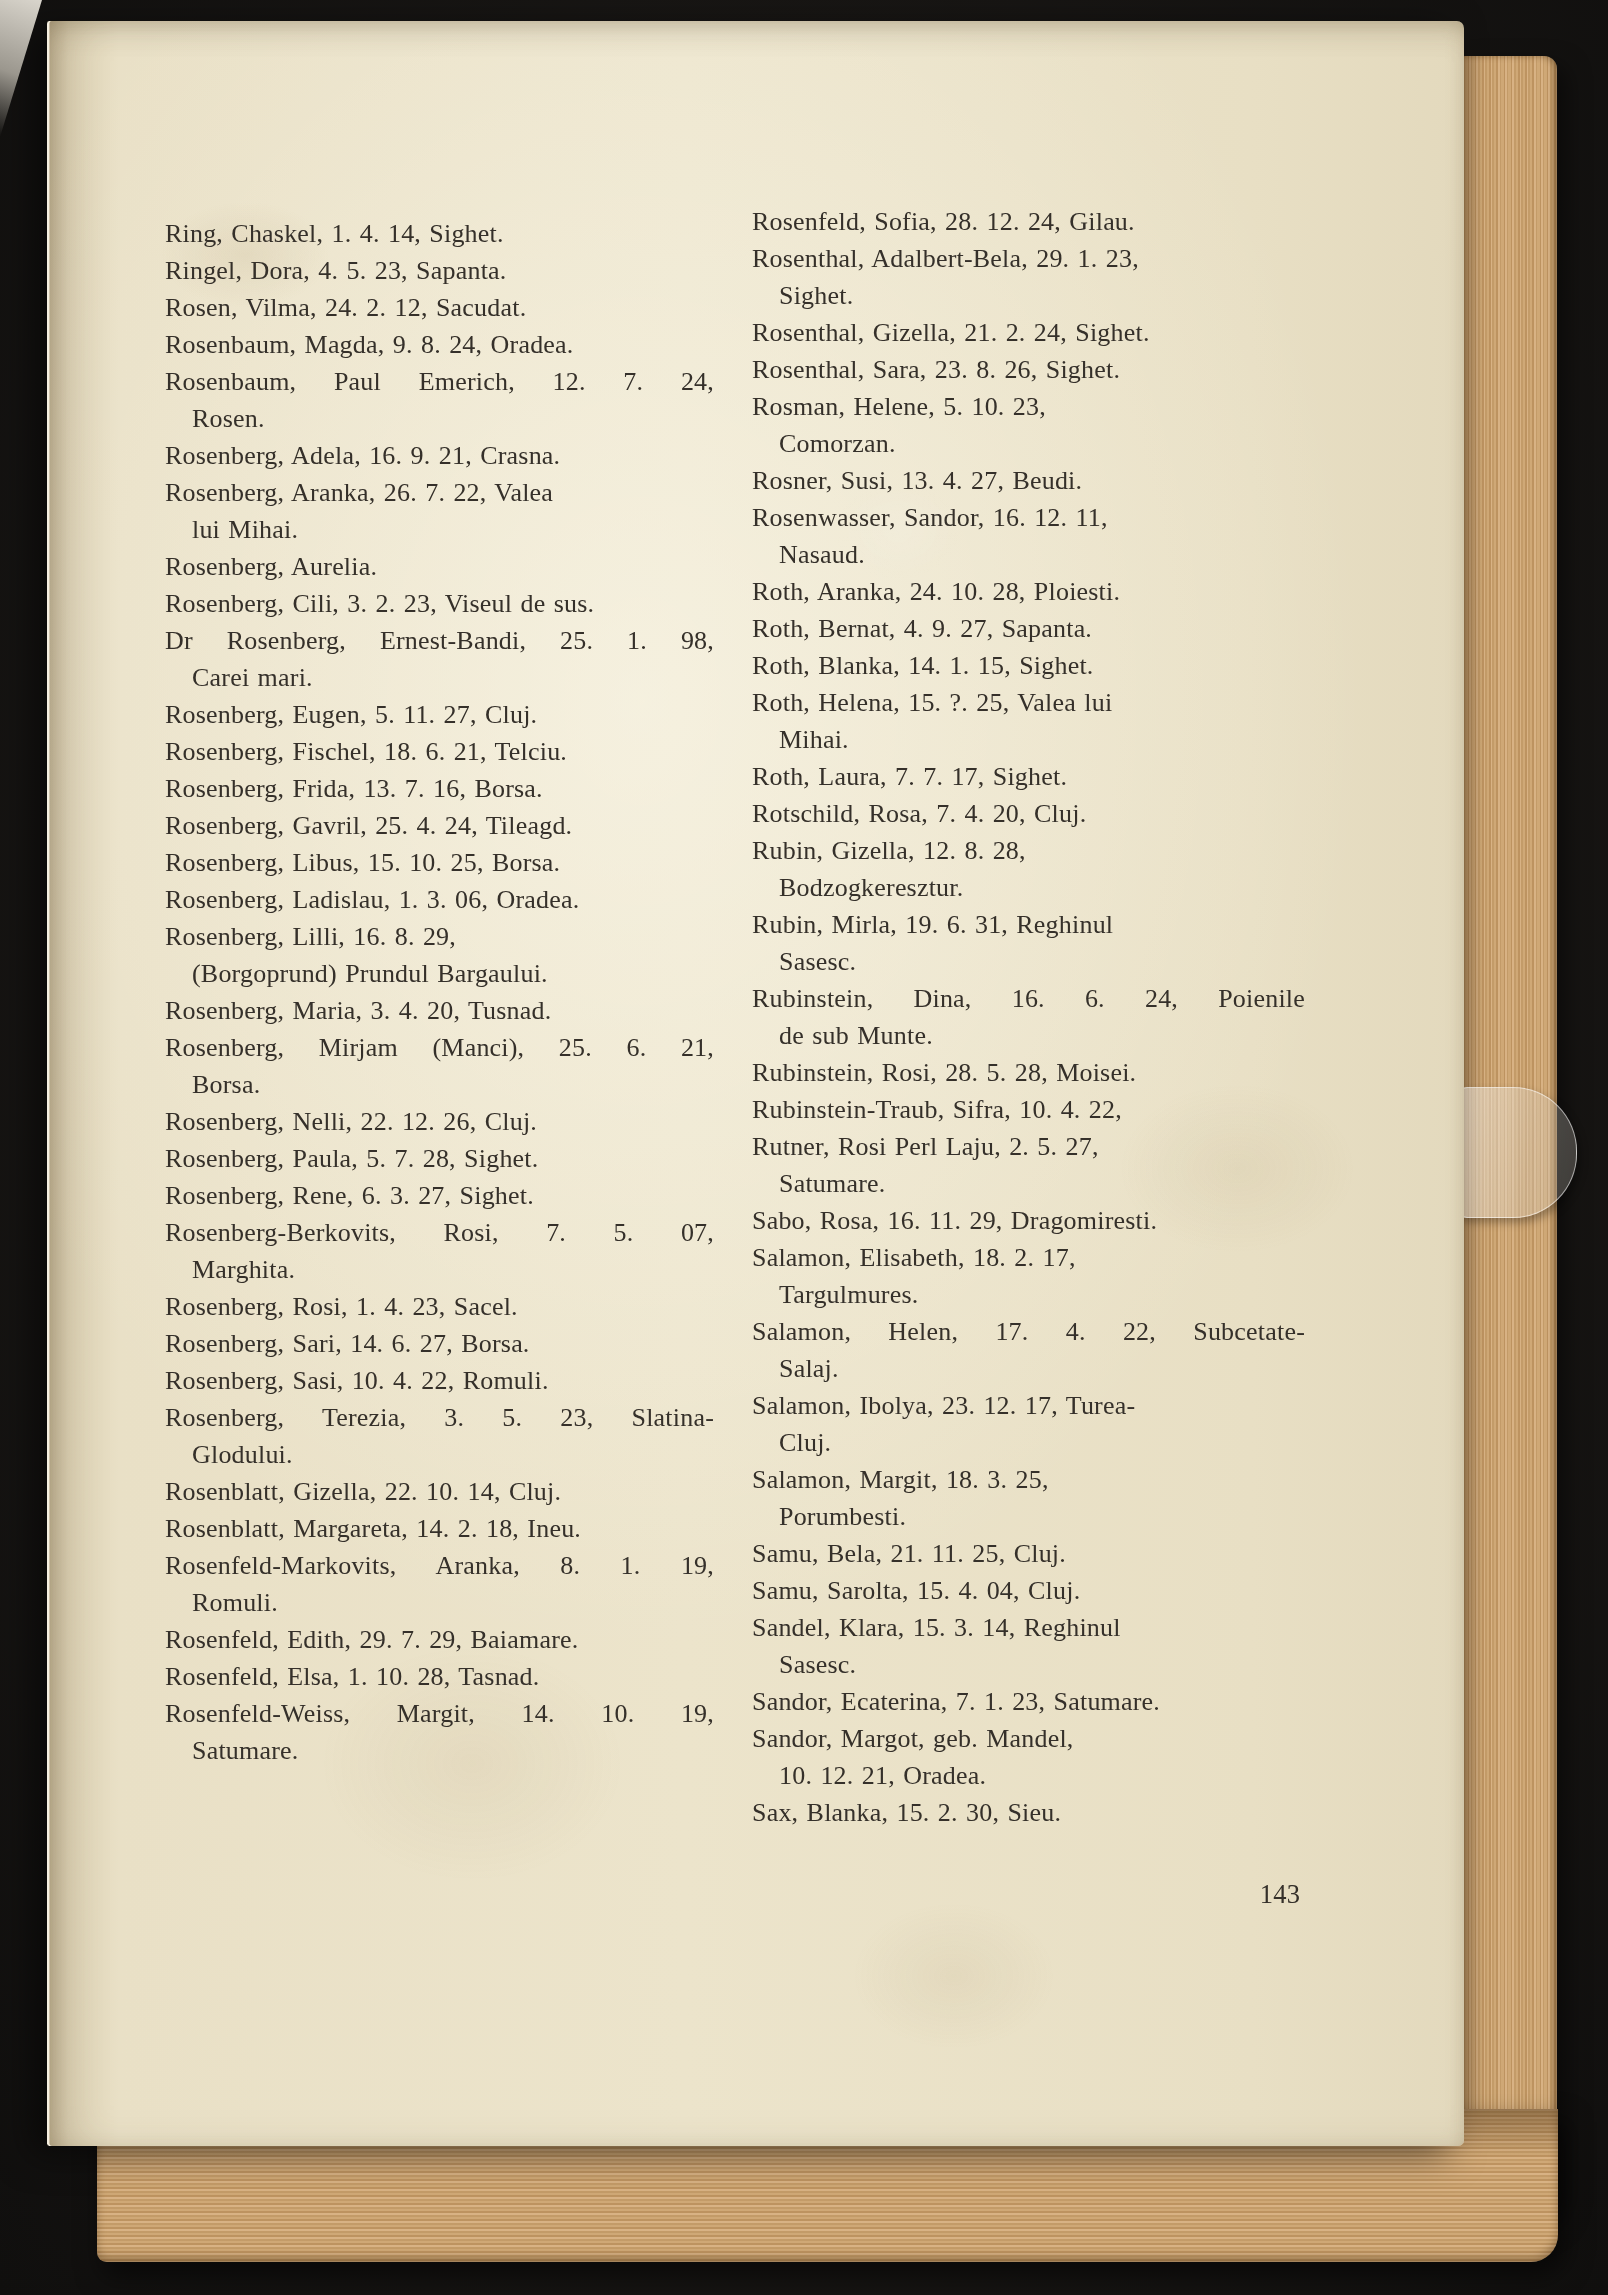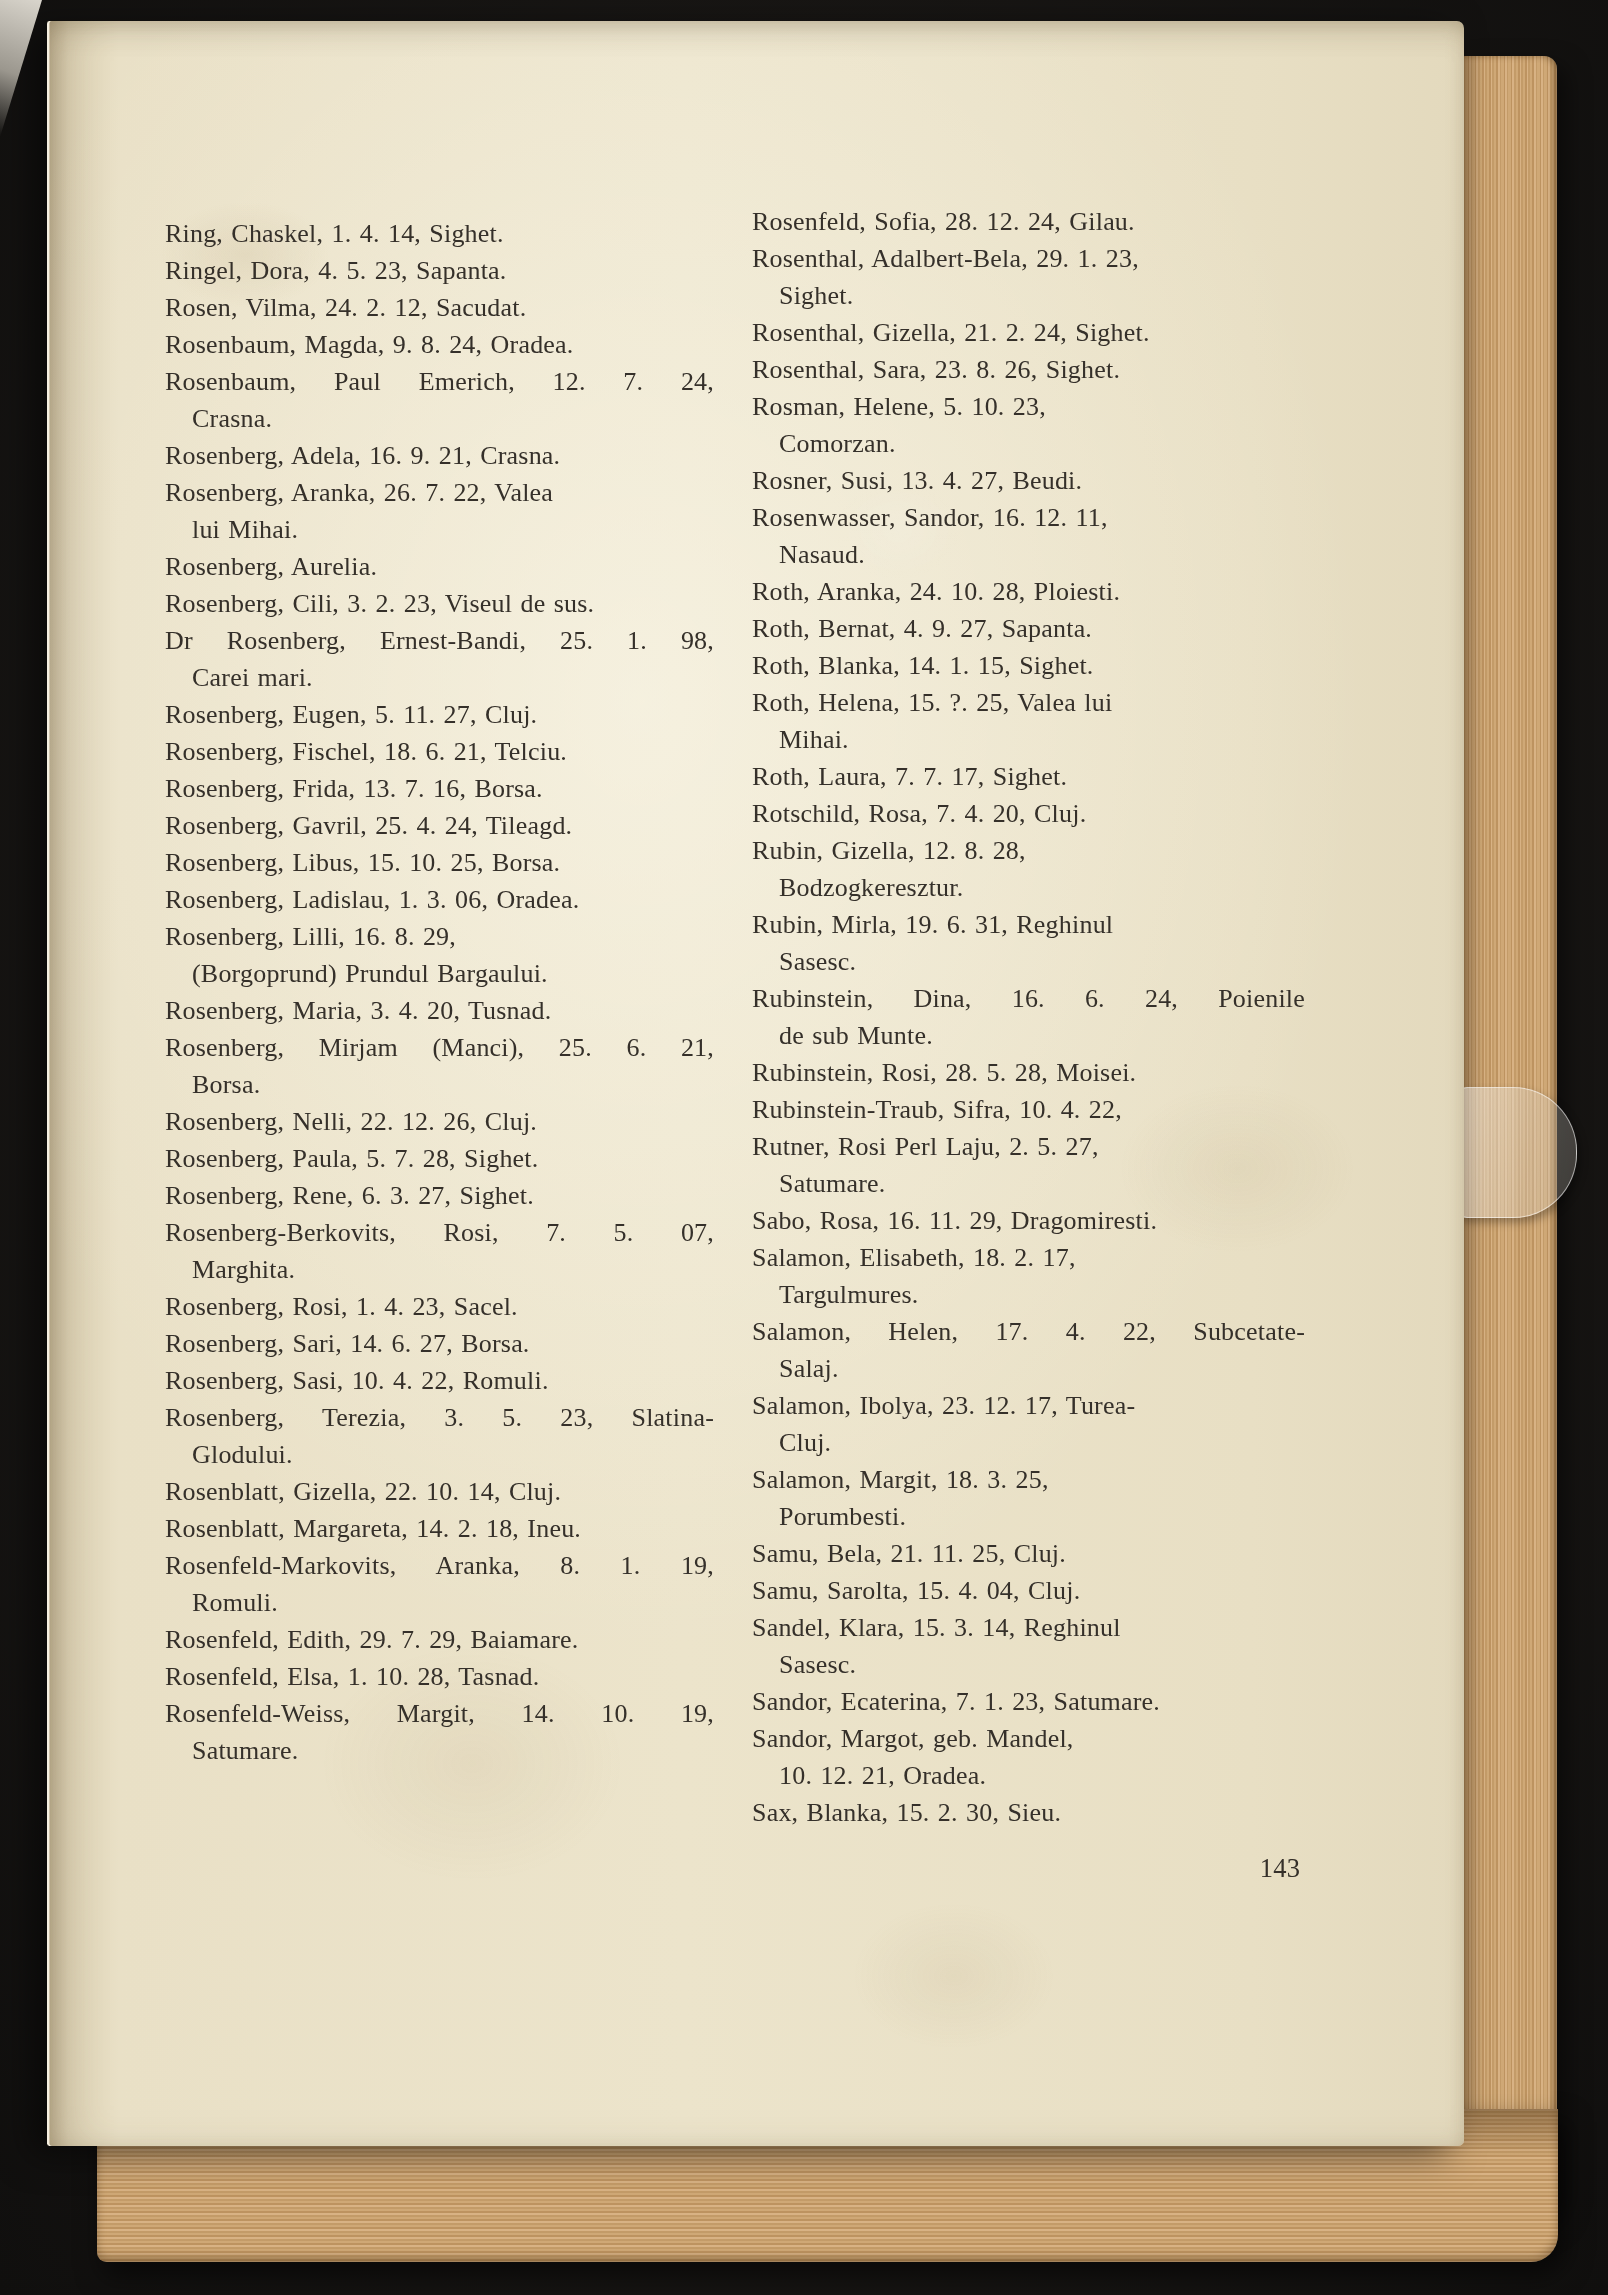--- a/index.html
+++ b/index.html
@@ -78,21 +78,21 @@
     color:var(--ink);font-size:26px;line-height:37px;
     letter-spacing:0.2px;word-spacing:1.6px;
   }
   .col-left{left:165px;width:549px;margin-top:12px;}
   .col-right{left:752px;width:553px;}
   .entry{margin:0;}
   .line{white-space:normal;}
   .line.cont{padding-left:27px;}
   .line.just{text-align:justify;text-align-last:justify;}
   .page-number{
-    margin-top:19px;text-align:right;padding-right:4.8px;
+    margin-top:45px;text-align:right;padding-right:4.8px;
     font-size:26.5px;color:var(--ink);
   }
 </style>
 </head>
 <body>
 
 <div class="corner-flash"></div>
 
 <div class="edge-right"></div>
 <div class="edge-bottom"></div>
@@ -108,21 +108,21 @@
       <div class="line"><span>Ringel, Dora, 4. 5. 23, Sapanta.</span></div>
     </div>
     <div class="entry">
       <div class="line"><span>Rosen, Vilma, 24. 2. 12, Sacudat.</span></div>
     </div>
     <div class="entry">
       <div class="line"><span>Rosenbaum, Magda, 9. 8. 24, Oradea.</span></div>
     </div>
     <div class="entry">
       <div class="line just"><span>Rosenbaum, Paul Emerich, 12. 7. 24,</span></div>
-      <div class="line cont"><span>Crasna.</span></div>
+      <div class="line cont"><span>Rosen.</span></div>
     </div>
     <div class="entry">
       <div class="line"><span>Rosenberg, Adela, 16. 9. 21, Crasna.</span></div>
     </div>
     <div class="entry">
       <div class="line"><span>Rosenberg, Aranka, 26. 7. 22, Valea</span></div>
       <div class="line cont"><span>lui Mihai.</span></div>
     </div>
     <div class="entry">
       <div class="line"><span>Rosenberg, Aurelia.</span></div>

